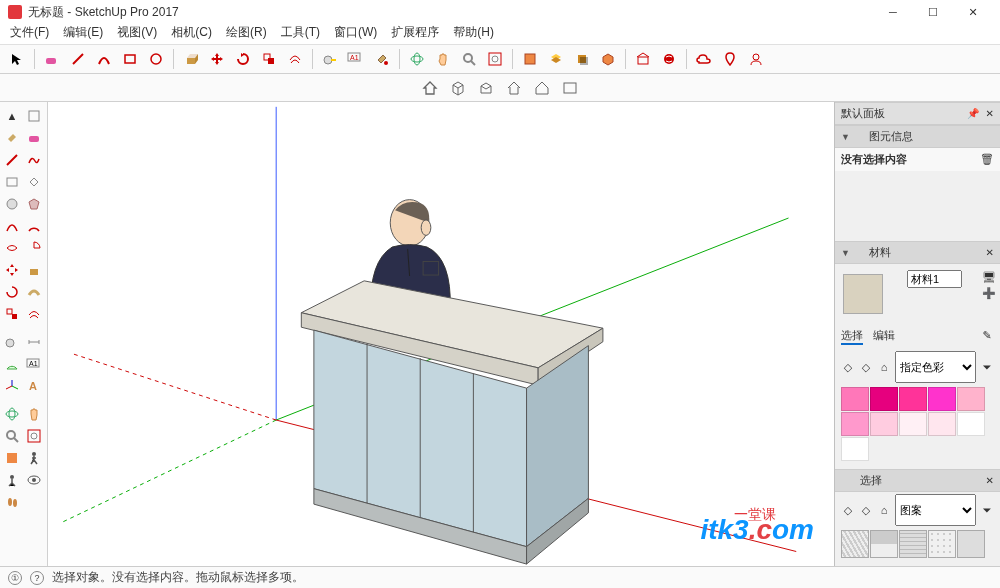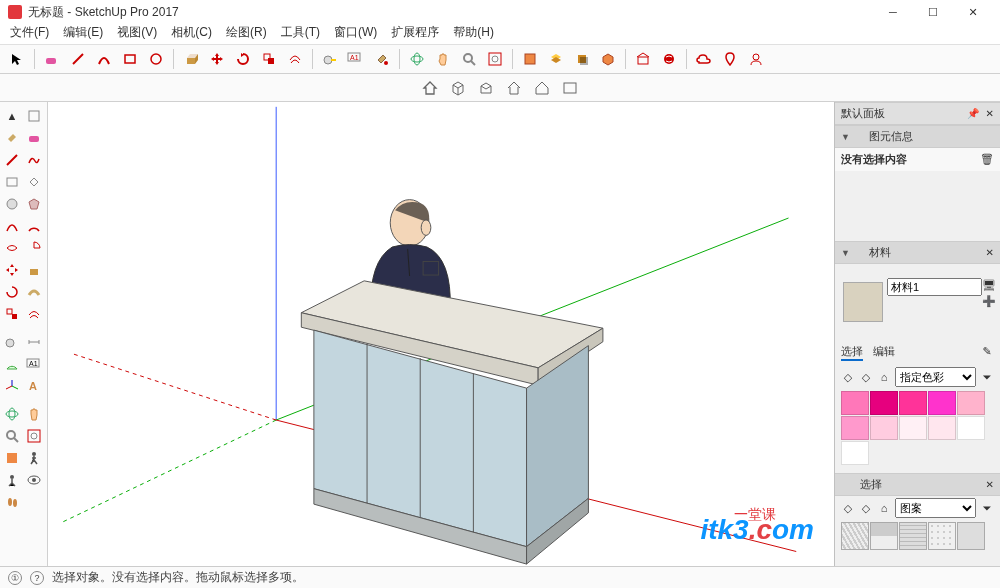--- a/index.html
+++ b/index.html
@@ -22,21 +22,21 @@
   .lt-icon { width:20px; height:20px; display:flex; align-items:center; justify-content:center; border:1px solid transparent; }
   .viewport { flex:1; position:relative; overflow:hidden; background:#fff; border-right:1px solid #c0c0c0;}
   .viewport svg { position:absolute; inset:0; }
   .right-panel { width: 165px; background:#f0f0f0; display:flex; flex-direction:column; font-size:11px; }
   .panel-header { background:#e0e0e0; padding:3px 6px; display:flex; align-items:center; gap:16px; border-top:1px solid #ccc; border-bottom:1px solid #ccc;}
   .panel-section { padding:4px 6px; background:#f8f8f8; }
   .panel-tabs { display:flex; gap:10px; padding:4px 6px; }
   .swatch-row { display:flex; gap:1px; flex-wrap:wrap; padding:2px 6px;}
   .swatch { width:28px; height:24px; }
   .mat-select { display:flex; gap:4px; padding:2px 6px; align-items:center;}
-  .mat-select select { flex:1; font-size:11px; height:20px; }
+  .mat-select select { flex:1; font-size:11px; height:32px; }
   .statusbar { height:22px; border-top:1px solid #ccc; display:flex; align-items:center; gap:8px; padding:0 8px; font-size:12px; color:#444; background:#fafafa;}
   .status-icon { width:14px; height:14px; border:1px solid #888; border-radius:50%; display:inline-flex; align-items:center; justify-content:center; font-size:9px;}
   .watermark { position:absolute; right:20px; bottom:20px; font-size:28px; font-weight:bold; color:#0090ff; font-style:italic; pointer-events:none; opacity:0.95;}
   .watermark .red { color:#e2373c; }
   .watermark-sub { position:absolute; right:58px; bottom:42px; font-size:14px; color:#e2373c; pointer-events:none;}
   .panel-thumb { width:40px; height:40px; background:#d9d2bf; margin:4px; display:inline-block; border:1px solid #aaa;}
   .tri { color:#555; font-size:9px; margin-right:3px;}
   .close-sm, .pin-sm { margin-left:auto; font-size:10px; display:flex; gap:6px;}
   .nav-icon { width:14px; height:14px; display:inline-flex; align-items:center; justify-content:center;}
   .pattern-row { display:flex; gap:1px; padding:2px 6px; flex-wrap:wrap;}
@@ -541,21 +541,21 @@
 
       <div style="flex-basis:70px;"></div>
 
       <div class="panel-header" style="background:#d8d8d8;">
         <span class="tri">▼</span>
           <span>材料</span>
         <span class="close-sm">
             <span>✕</span>
           </span>
       </div>
-      <div style="display:flex; align-items:flex-start; padding:14px 4px; gap:0;">
+      <div style="display:flex; align-items:flex-start; padding:6px 4px; gap:20px;">
         <div class="panel-thumb"></div>
         <div style="flex:1;">
           <input type="text" style="width: 100%; font-size: 11px; height: 18px;" value="材料1">
         </div>
         <div style="display:flex; flex-direction:column; gap:2px;">
           <span class="nav-icon">🖥</span>
           <span class="nav-icon">➕</span>
         </div>
       </div>
 

